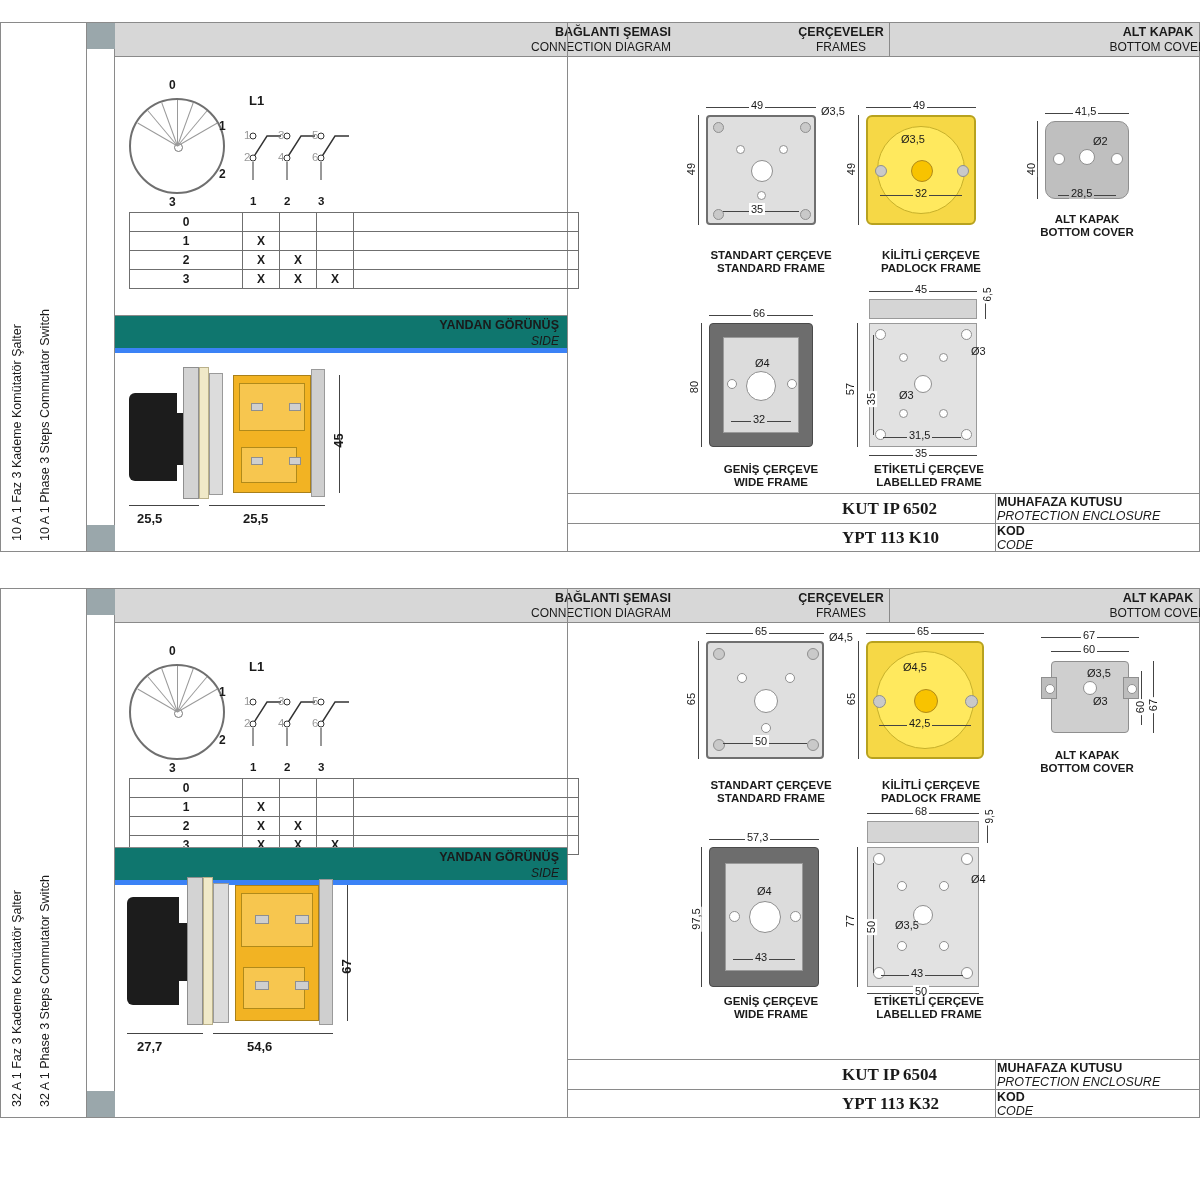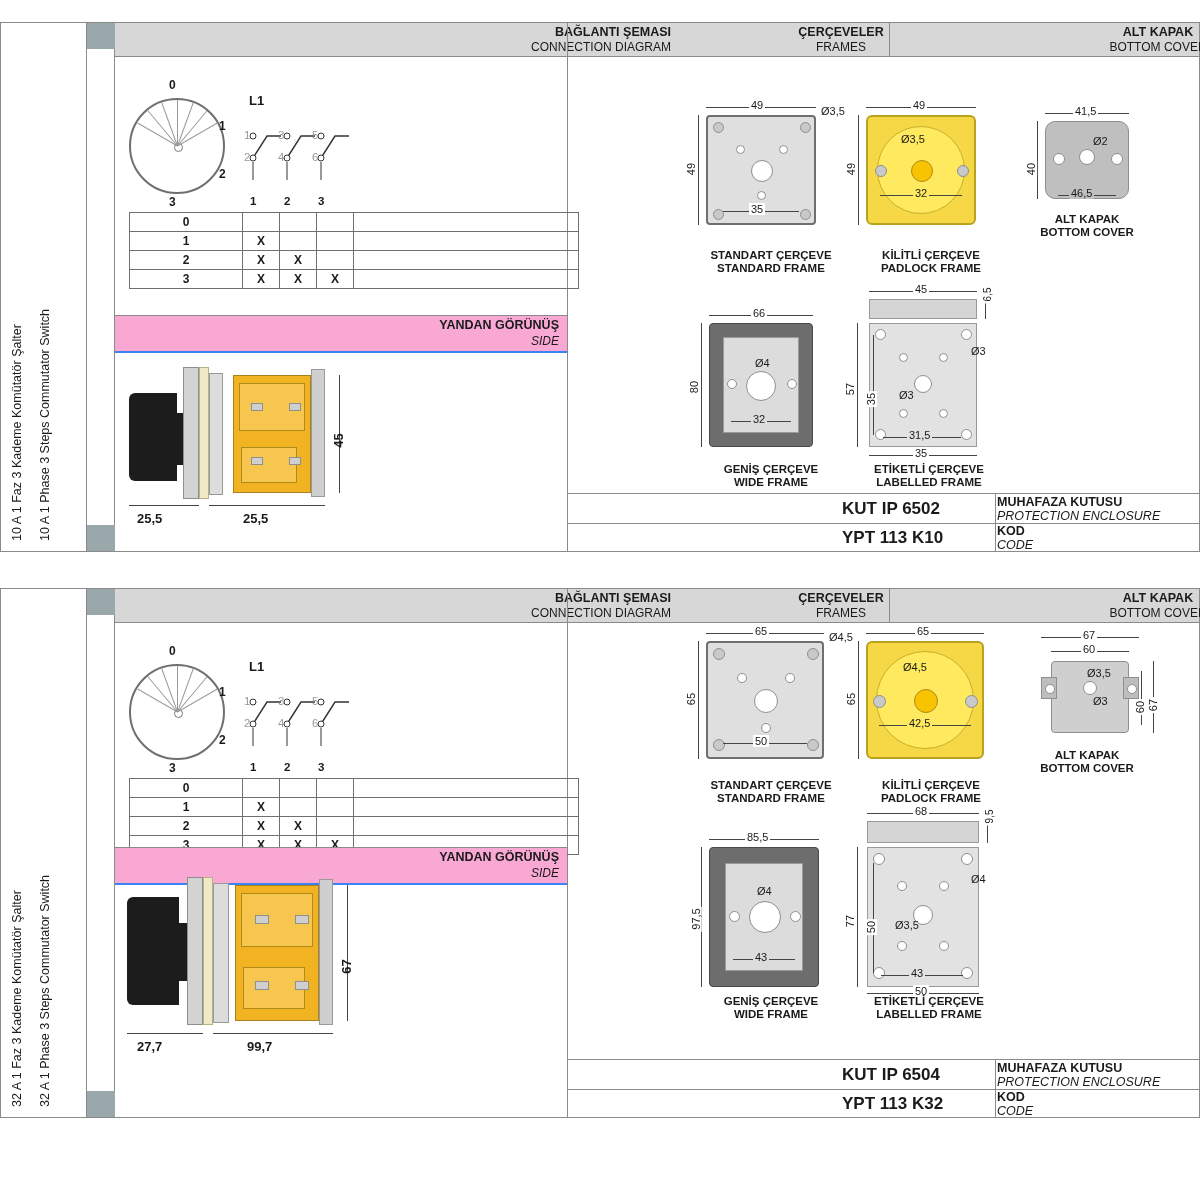--- a/index.html
+++ b/index.html
@@ -33,40 +33,40 @@
   .dial{position:absolute;width:92px;height:92px;border-radius:50%;border:2px solid #6f6f6f;background:#fff;}
   .dial .hub{position:absolute;left:50%;top:50%;width:7px;height:7px;margin:-3.5px 0 0 -3.5px;border-radius:50%;border:1px solid #777;background:#fff;}
   .tick{position:absolute;left:50%;top:50%;width:1px;height:46px;background:#9a9a9a;transform-origin:50% 0;}
   .dlbl{position:absolute;font-size:12px;font-weight:bold;}
 
   
   .ctable{position:absolute;border-collapse:collapse;font-size:12px;}
   .ctable td{border:1px solid #6f6f6f;height:16px;text-align:center;font-weight:bold;}
 
   
-  .greybar{position:absolute;background:#f9a8d4;border-top:1px solid #8a8a8a;border-bottom:2px solid #3b82f6;box-sizing:border-box;padding-left:40px;}
+  .greybar{position:absolute;background:#0f766e;border-top:1px solid #8a8a8a;border-bottom:5px solid #3b82f6;box-sizing:border-box;padding-left:40px;}
   .greybar .t1{position:absolute;right:8px;top:2px;font-size:12.5px;font-weight:bold;}
   .greybar .t2{position:absolute;right:8px;top:18px;font-size:12px;font-style:italic;}
 
   
   .rect{position:absolute;box-sizing:border-box;}
   .txt{position:absolute;font-size:11.5px;white-space:nowrap;}
   .txt.b{font-weight:bold;}
   .cap2{position:absolute;text-align:center;font-size:11.5px;font-weight:bold;line-height:13px;width:160px;}
   .dim{position:absolute;background:#444;height:1px;}
   .dimv{position:absolute;background:#444;width:1px;}
   .dnum{position:absolute;font-size:11px;background:#fff;padding:0 2px;}
   .rot90{transform:rotate(-90deg);}
 
   .hole{position:absolute;border-radius:50%;background:#c9c9c9;border:1px solid #8f8f8f;}
   .holew{position:absolute;border-radius:50%;background:#fff;border:1px solid #8f8f8f;}
 
   
   .frow{position:absolute;box-sizing:border-box;border-top:1px solid #8a8a8a;}
-  .frow .big{position:absolute;font-size:17px;font-weight:bold;}
+  .frow .big{position:absolute;font-size:17px;font-weight:bold;font-family:Liberation Serif, serif;}
   .frow .lab1{position:absolute;font-size:12.5px;font-weight:bold;}
   .frow .lab2{position:absolute;font-size:12.5px;font-style:italic;}
 </style>
 </head>
 <body>
 
 <div class="page">
 
   <div class="block b1">
 
@@ -289,21 +289,21 @@
     <div class="rect" style="left:1044px;top:98px;width:84px;height:78px;background:#bfbfbf;border:1px solid #8f8f8f;border-radius:10px;"></div>
     <div class="holew" style="left:1052px;top:130px;width:10px;height:10px;"></div>
     <div class="holew" style="left:1110px;top:130px;width:10px;height:10px;"></div>
     <div class="holew" style="left:1078px;top:126px;width:14px;height:14px;"></div>
     <div class="dim" style="left:1044px;top:90px;width:84px;"></div>
     <div class="dnum" style="left:1072px;top:82px;">41,5</div>
     <div class="dimv" style="left:1036px;top:98px;height:78px;"></div>
     <div class="dnum rot90" style="left:1022px;top:140px;">40</div>
     <div class="dnum" style="left:1090px;top:112px;background:transparent;">Ø2</div>
     <div class="dim" style="left:1057px;top:172px;width:58px;"></div>
-    <div class="dnum" style="left:1068px;top:164px;background:#bfbfbf;">46,5</div>
+    <div class="dnum" style="left:1068px;top:164px;background:#bfbfbf;">28,5</div>
     <div class="cap2" style="left:1006px;top:190px;">
       <div>ALT KAPAK</div>
       <div>BOTTOM COVER</div>
     </div>
 
     <div class="frow" style="left:566px;top:470px;width:633px;height:30px;">
       <div class="big" style="left:275px;top:5px;">KUT IP 6502</div>
       <div class="lab1" style="left:430px;top:1px;">MUHAFAZA KUTUSU</div>
       <div class="lab2" style="left:430px;top:15px;">PROTECTION ENCLOSURE</div>
     </div>
@@ -438,21 +438,21 @@
     <div class="rect" style="left:242px;top:378px;width:62px;height:42px;border:1px solid #b08a1a;background:#f7c64f;"></div>
     <div class="rect" style="left:254px;top:326px;width:14px;height:9px;background:#cfcfcf;border:1px solid #8f8f8f;"></div>
     <div class="rect" style="left:294px;top:326px;width:14px;height:9px;background:#cfcfcf;border:1px solid #8f8f8f;"></div>
     <div class="rect" style="left:254px;top:392px;width:14px;height:9px;background:#cfcfcf;border:1px solid #8f8f8f;"></div>
     <div class="rect" style="left:294px;top:392px;width:14px;height:9px;background:#cfcfcf;border:1px solid #8f8f8f;"></div>
     <div class="rect" style="left:318px;top:290px;width:14px;height:146px;background:#cfcfcf;border:1px solid #9a9a9a;"></div>
 
     <div class="dim" style="left:126px;top:444px;width:76px;"></div>
     <div class="txt b" style="left:136px;top:450px;font-size:13px;">27,7</div>
     <div class="dim" style="left:212px;top:444px;width:120px;"></div>
-    <div class="txt b" style="left:246px;top:450px;font-size:13px;">99,7</div>
+    <div class="txt b" style="left:246px;top:450px;font-size:13px;">54,6</div>
     <div class="dimv" style="left:346px;top:296px;height:136px;"></div>
     <div class="txt b rot90" style="left:338px;top:370px;font-size:13px;">67</div>
 
     <div class="rect" style="left:705px;top:52px;width:118px;height:118px;background:#dfdfdf;border:2px solid #6f6f6f;border-radius:4px;"></div>
     <div class="hole" style="left:712px;top:59px;width:10px;height:10px;"></div>
     <div class="hole" style="left:806px;top:59px;width:10px;height:10px;"></div>
     <div class="hole" style="left:712px;top:150px;width:10px;height:10px;"></div>
     <div class="hole" style="left:806px;top:150px;width:10px;height:10px;"></div>
     <div class="holew" style="left:753px;top:100px;width:22px;height:22px;"></div>
     <div class="holew" style="left:736px;top:84px;width:8px;height:8px;"></div>
@@ -486,21 +486,21 @@
       <div>KİLİTLİ ÇERÇEVE</div>
       <div>PADLOCK FRAME</div>
     </div>
 
     <div class="rect" style="left:708px;top:258px;width:110px;height:140px;background:#6d6d6d;border:1px solid #4a4a4a;border-radius:4px;"></div>
     <div class="rect" style="left:724px;top:274px;width:78px;height:108px;background:#dcdcdc;border:1px solid #9a9a9a;"></div>
     <div class="holew" style="left:748px;top:312px;width:30px;height:30px;"></div>
     <div class="holew" style="left:728px;top:322px;width:9px;height:9px;"></div>
     <div class="holew" style="left:789px;top:322px;width:9px;height:9px;"></div>
     <div class="dim" style="left:708px;top:250px;width:110px;"></div>
-    <div class="dnum" style="left:744px;top:242px;">85,5</div>
+    <div class="dnum" style="left:744px;top:242px;">57,3</div>
     <div class="dimv" style="left:700px;top:258px;height:140px;"></div>
     <div class="dnum rot90" style="left:682px;top:324px;">97,5</div>
     <div class="dnum" style="left:754px;top:296px;background:#dcdcdc;">Ø4</div>
     <div class="dim" style="left:732px;top:370px;width:62px;"></div>
     <div class="dnum" style="left:752px;top:362px;background:#dcdcdc;">43</div>
     <div class="cap2" style="left:690px;top:406px;">
       <div>GENİŞ ÇERÇEVE</div>
       <div>WIDE FRAME</div>
     </div>
 

